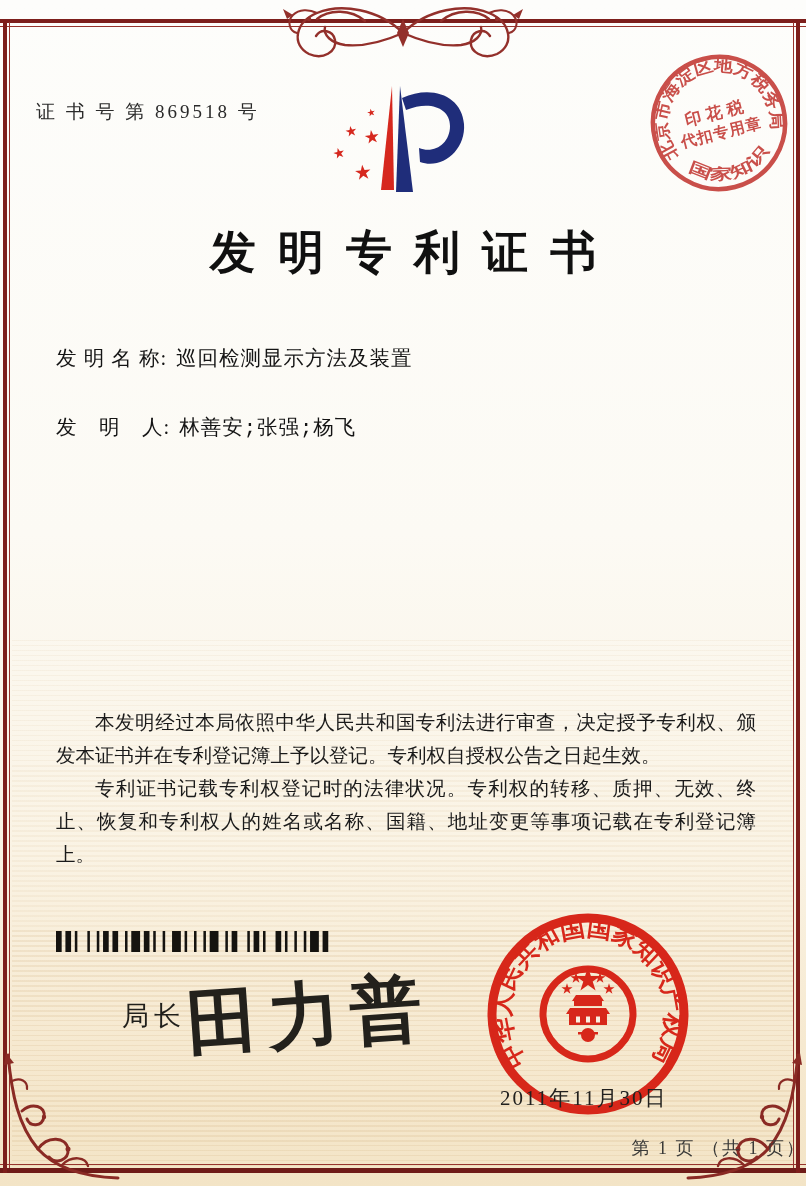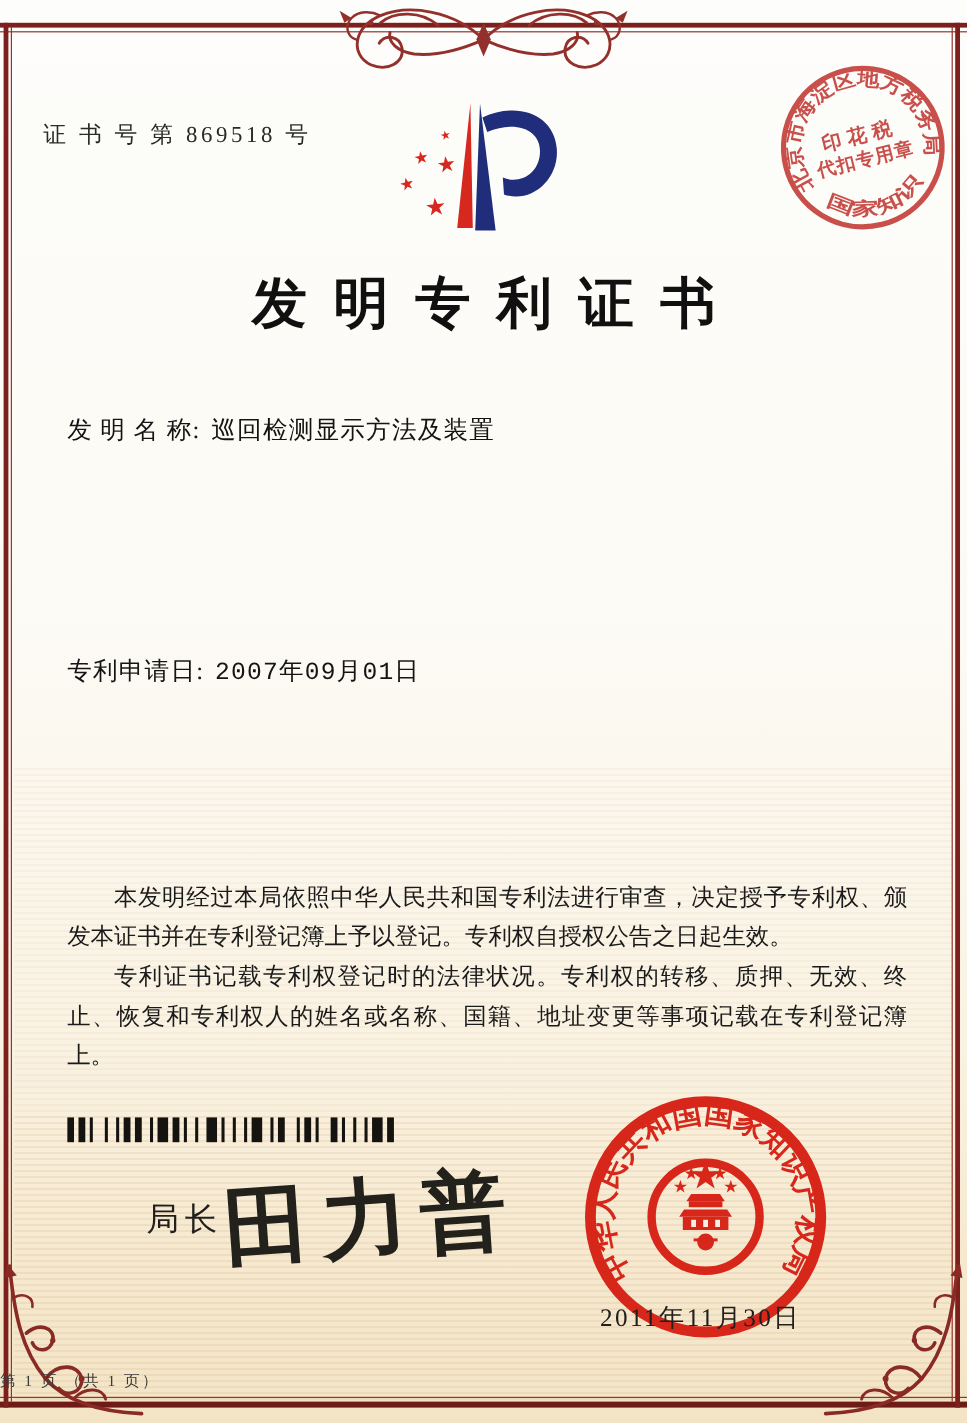--- a/index.html
+++ b/index.html
@@ -21,29 +21,29 @@
   .b-left{left:3px;top:19px;bottom:13px;width:4px;}
   .b-left2{left:9px;top:22px;bottom:18px;width:1px;background:#97332d;}
   .b-right{right:6px;top:19px;bottom:13px;width:4px;}
   .b-right2{right:12px;top:22px;bottom:18px;width:1px;background:#97332d;}
   .cert-number{position:absolute;left:36px;top:99px;font-size:19px;letter-spacing:3px;color:#2a2a2a;}
   .title{position:absolute;left:0;right:0;top:222px;text-align:center;font-size:46px;
     letter-spacing:.48em;text-indent:.48em;color:#101010;font-weight:600;}
   .row{position:absolute;left:56px;font-size:20.5px;letter-spacing:1px;white-space:nowrap;color:#141414;}
   .row .val{margin-left:9px;font-family:Liberation Mono, monospace;}
   .r0{top:344px}.r1{top:413px}.r2{top:479px}.r3{top:545px}.r4{top:609px}.r5{top:674px}
-  .paras{position:absolute;left:56px;right:50px;top:732px;}
+  .paras{position:absolute;left:56px;right:50px;top:708px;font-family:Liberation Mono, monospace;}
   .paras p{margin:0;text-indent:2em;font-size:19.5px;line-height:33px;text-align:justify;color:#1a1a1a;}
   .barcode{position:absolute;left:56px;top:931px;width:276px;height:21px;}
   .director-label{position:absolute;left:122px;top:998px;font-size:27px;letter-spacing:5px;color:#201f1b;}
   .signature{position:absolute;left:186px;top:968px;font-size:72px;font-weight:bold;color:#23211c;
     transform:rotate(-4deg);letter-spacing:10px;font-family:"Liberation Serif","DejaVu Serif",serif;}
   .seal{position:absolute;left:482px;top:908px;}
   .seal-date{position:absolute;left:500px;top:1084px;font-size:21px;letter-spacing:2px;color:#21201e;z-index:5;}
-  .footer-page{position:absolute;left:0;right:0;bottom:26px;text-align:left;font-size:13px;
+  .footer-page{position:absolute;left:0;right:0;bottom:26px;text-align:right;font-size:18px;
     letter-spacing:2px;color:#3a3a38;}
   .logo{position:absolute;left:322px;top:74px;}
   .tax-stamp{position:absolute;left:634px;top:38px;transform:rotate(-14deg);opacity:.92;}
   .ornament-top{position:absolute;left:253px;top:1px;}
   .corner{position:absolute;bottom:5px;}
   .corner.left{left:2px;}
   .corner.right{right:2px;transform:scaleX(-1);}
 </style>
 </head>
 <body>
@@ -104,22 +104,22 @@
     </text>
     <text x="85" y="80" text-anchor="middle" font-size="16.5" letter-spacing="5" fill="#c5413c" font-weight="bold">印花税</text>
     <text x="85" y="100" text-anchor="middle" font-size="15.5" letter-spacing="1" fill="#c5413c" font-weight="bold">代扣专用章</text>
   </svg>
 
   <div class="title">发明专利证书</div>
 
   <div class="row r0">
     <span>发 明 名 称:</span><span class="val">巡回检测显示方法及装置</span>
   </div>
-  <div class="row r3">
-    <span>专利申请日:</span><span class="val">2007年09月01日</span>
+  <div class="row r1">
+    <span>发　明　人:</span><span class="val">林善安;张强;杨飞</span>
   </div>
 
   <div class="paras">
     <p>本发明经过本局依照中华人民共和国专利法进行审查，决定授予专利权、颁发本证书并在专利登记簿上予以登记。专利权自授权公告之日起生效。</p>
     <p>专利证书记载专利权登记时的法律状况。专利权的转移、质押、无效、终止、恢复和专利权人的姓名或名称、国籍、地址变更等事项记载在专利登记簿上。</p>
   </div>
 
   <svg id="barcode" class="barcode" viewBox="0 0 276 21" preserveAspectRatio="none">
       <rect x="0" y="0" width="5.672727272727273" height="21" fill="#15130f"></rect>
       <rect x="9.409090909090908" y="0" width="5.672727272727273" height="21" fill="#15130f"></rect>

